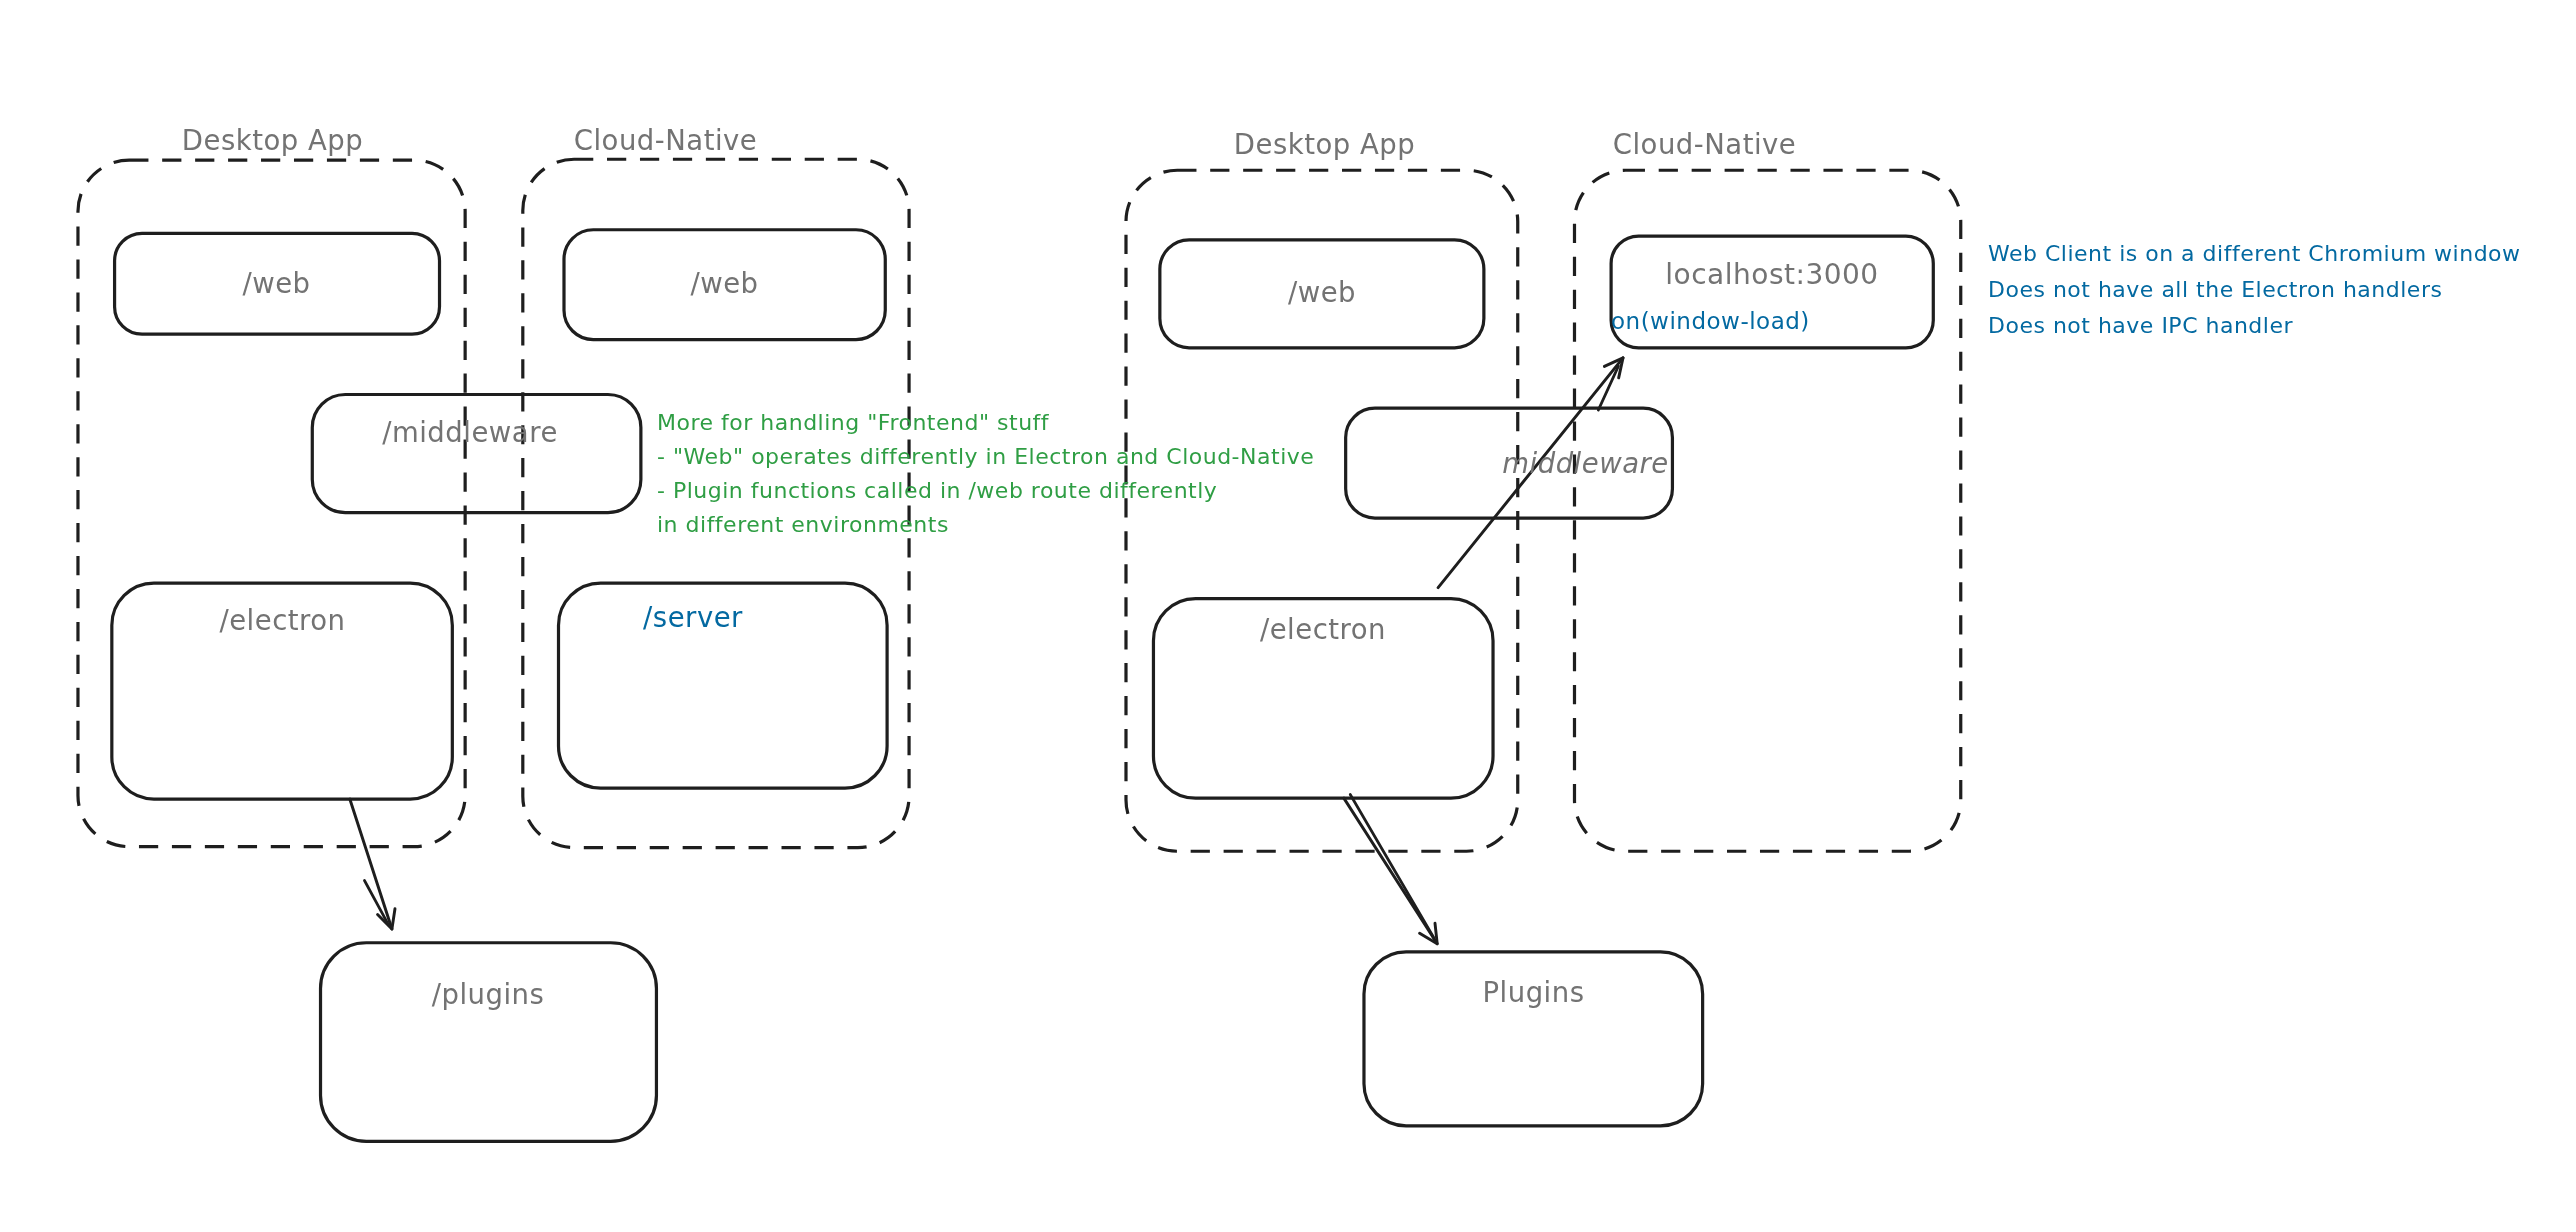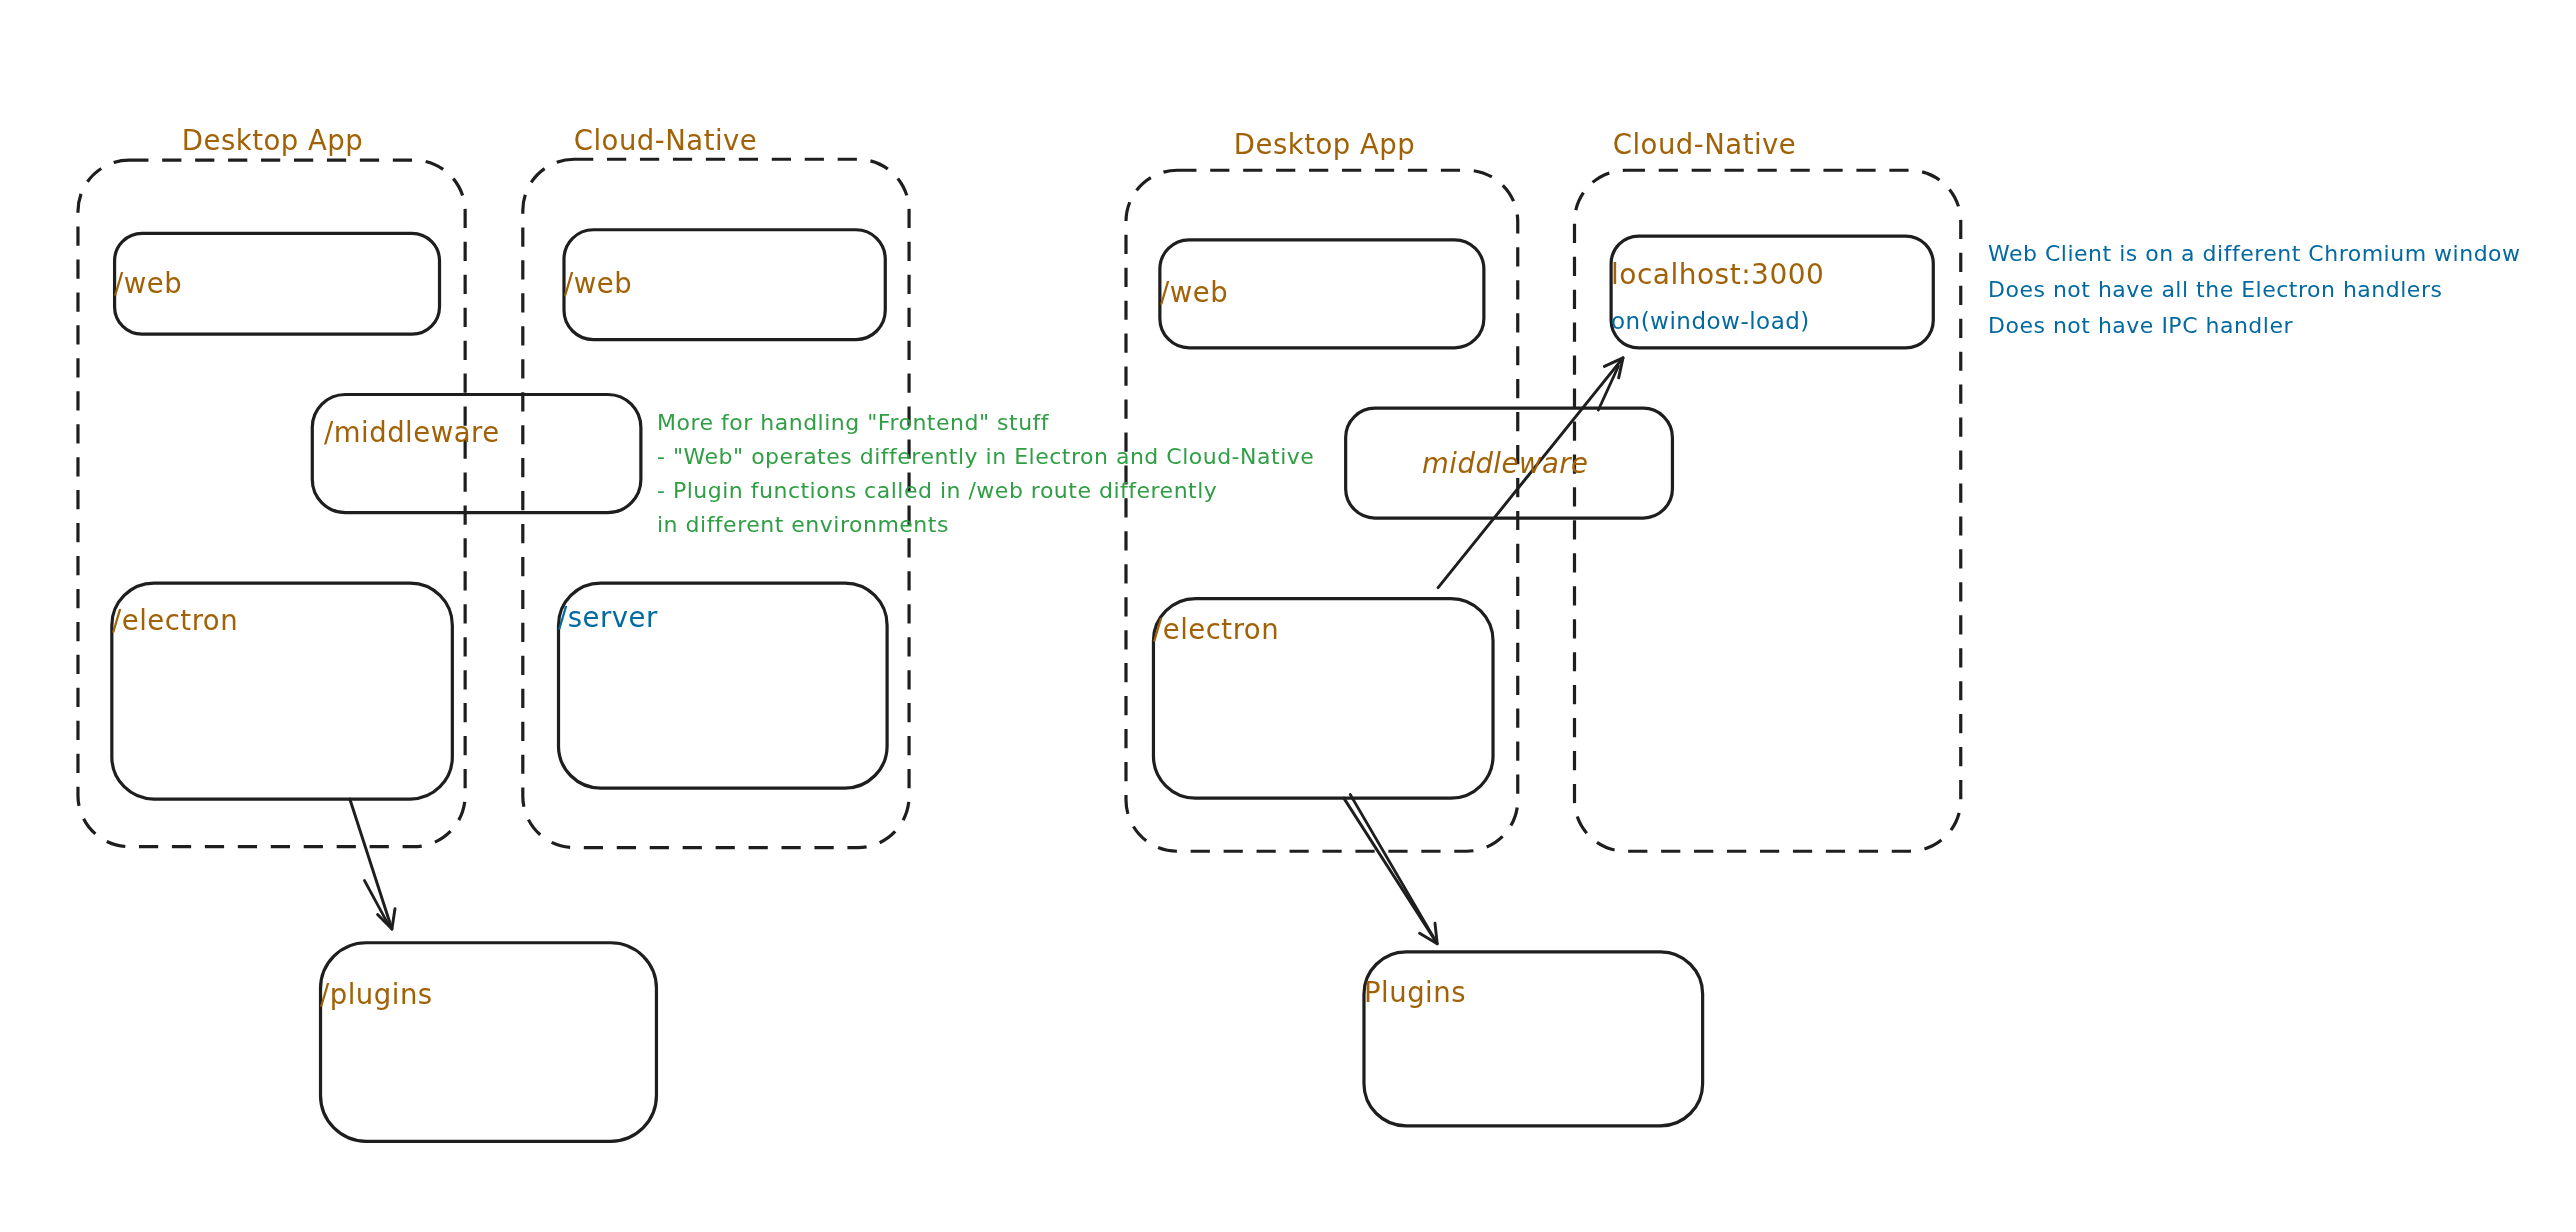--- a/index.html
+++ b/index.html
@@ -17,26 +17,26 @@
     overflow: hidden;
     color: #1e1e1e;
   }
   svg.canvas {
     position: absolute;
     left: 0; top: 0;
     width: 2576px; height: 1232px;
   }
   .lbl {
     position: absolute;
-    color: #a16207;
+    color: #737373;
     white-space: nowrap;
     letter-spacing: 0.5px;
   }
   .title { font-size: 27.5px; text-align: center; }
-  .box-label { font-size: 27.5px; text-align: left; }
+  .box-label { font-size: 27.5px; text-align: center; }
   .note-line { font-size: 22px; line-height: 34px; white-space: nowrap; }
   .red-note .note-line { line-height: 36px; }
   .green { color: #2f9e44; }
   .red { color: #0369a1; }
   .right-align { }
 </style>
 </head>
 <body>
 
 <div class="page">

